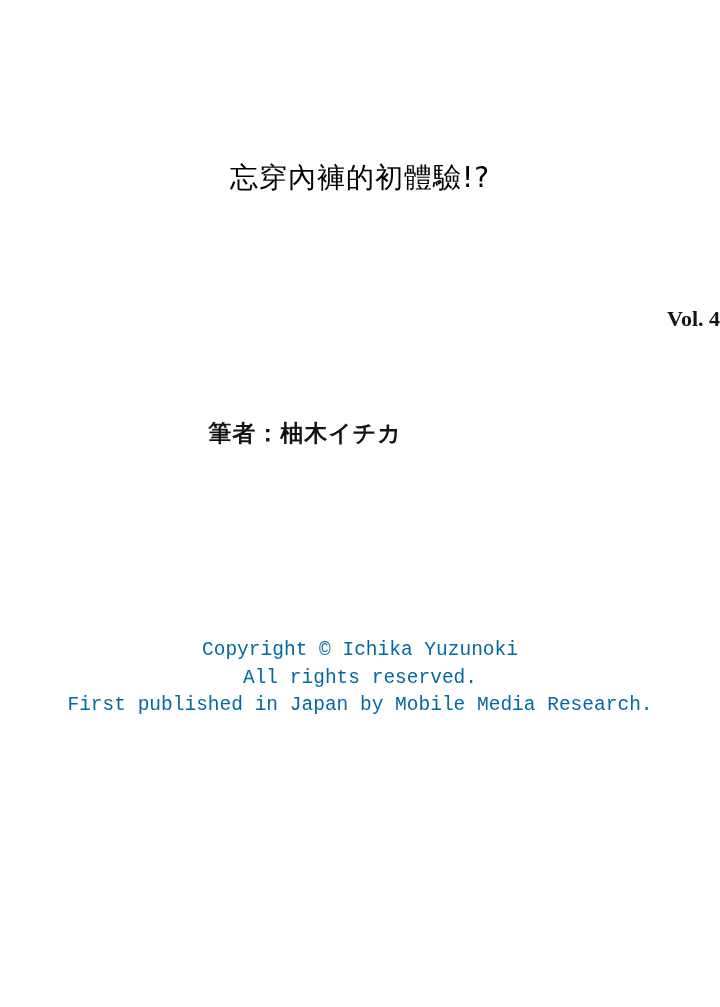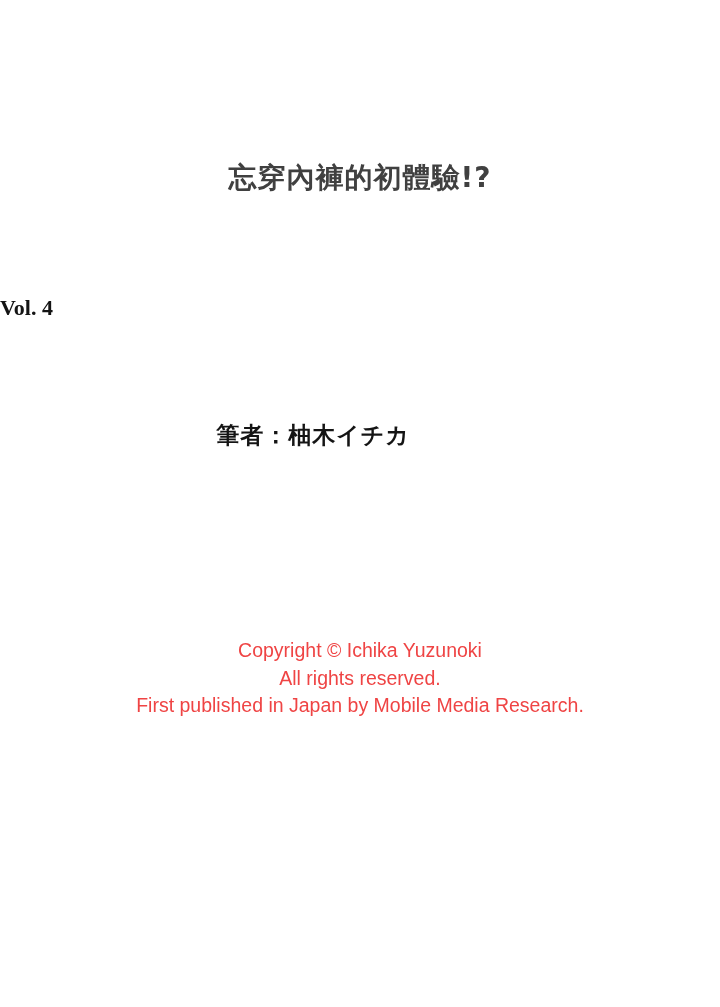--- a/index.html
+++ b/index.html
@@ -25,70 +25,70 @@
   
   .title-block {
     position: absolute;
     left: 0;
     top: 158px;
     width: 720px;
     text-align: center;
   }
   .title-line {
     font-family: "DejaVu Sans", "Liberation Sans", sans-serif;
-    font-weight: 700;
+    font-weight: 400;
     font-size: 28px;
     line-height: 40px;
     letter-spacing: 1px;
-    color: #404040;
+    color: #000000;
     white-space: nowrap;
   }
 
   
   .volume {
     position: absolute;
     left: 0;
-    top: 293px;
+    top: 304px;
     width: 720px;
-    text-align: left;
+    text-align: right;
     font-family: "Liberation Serif", "DejaVu Serif", serif;
     font-weight: 700;
     font-size: 22px;
     line-height: 30px;
     color: #141414;
   }
 
   
   .author {
     position: absolute;
-    left: 8px;
+    left: 0;
     top: 418px;
     width: 610px;
     text-align: center;
-    font-family: Liberation Sans, sans-serif;
+    font-family: Liberation Mono, monospace;
     font-weight: 700;
     font-size: 23px;
     line-height: 34px;
     letter-spacing: 1px;
     color: #141414;
   }
 
   
   .copyright-block {
     position: absolute;
     left: 0;
     top: 637px;
     width: 720px;
     text-align: center;
   }
   .copyright-line {
-    font-family: Liberation Sans, sans-serif;
+    font-family: Liberation Mono, monospace;
     font-size: 19.5px;
     line-height: 27.5px;
-    color: #ef4444;
+    color: #0369a1;
     white-space: nowrap;
   }
 </style>
 </head>
 <body>
 
 <div class="page">
 
   <div class="title-block">
     <div class="title-line">忘穿內褲的初體驗!?</div>

